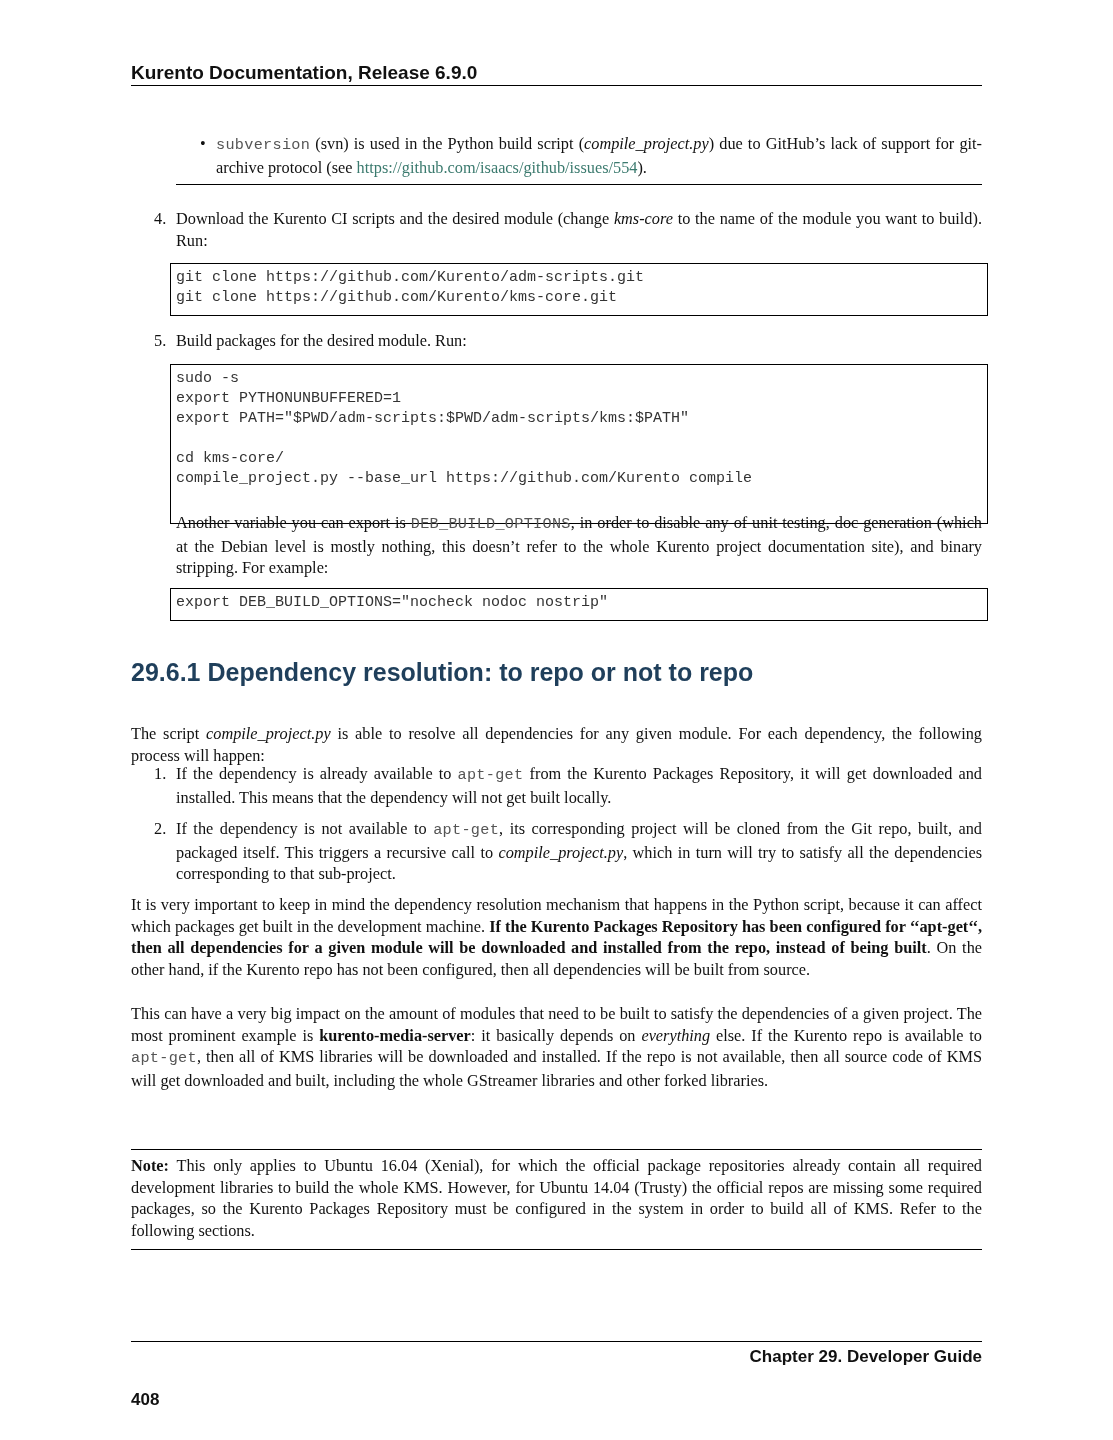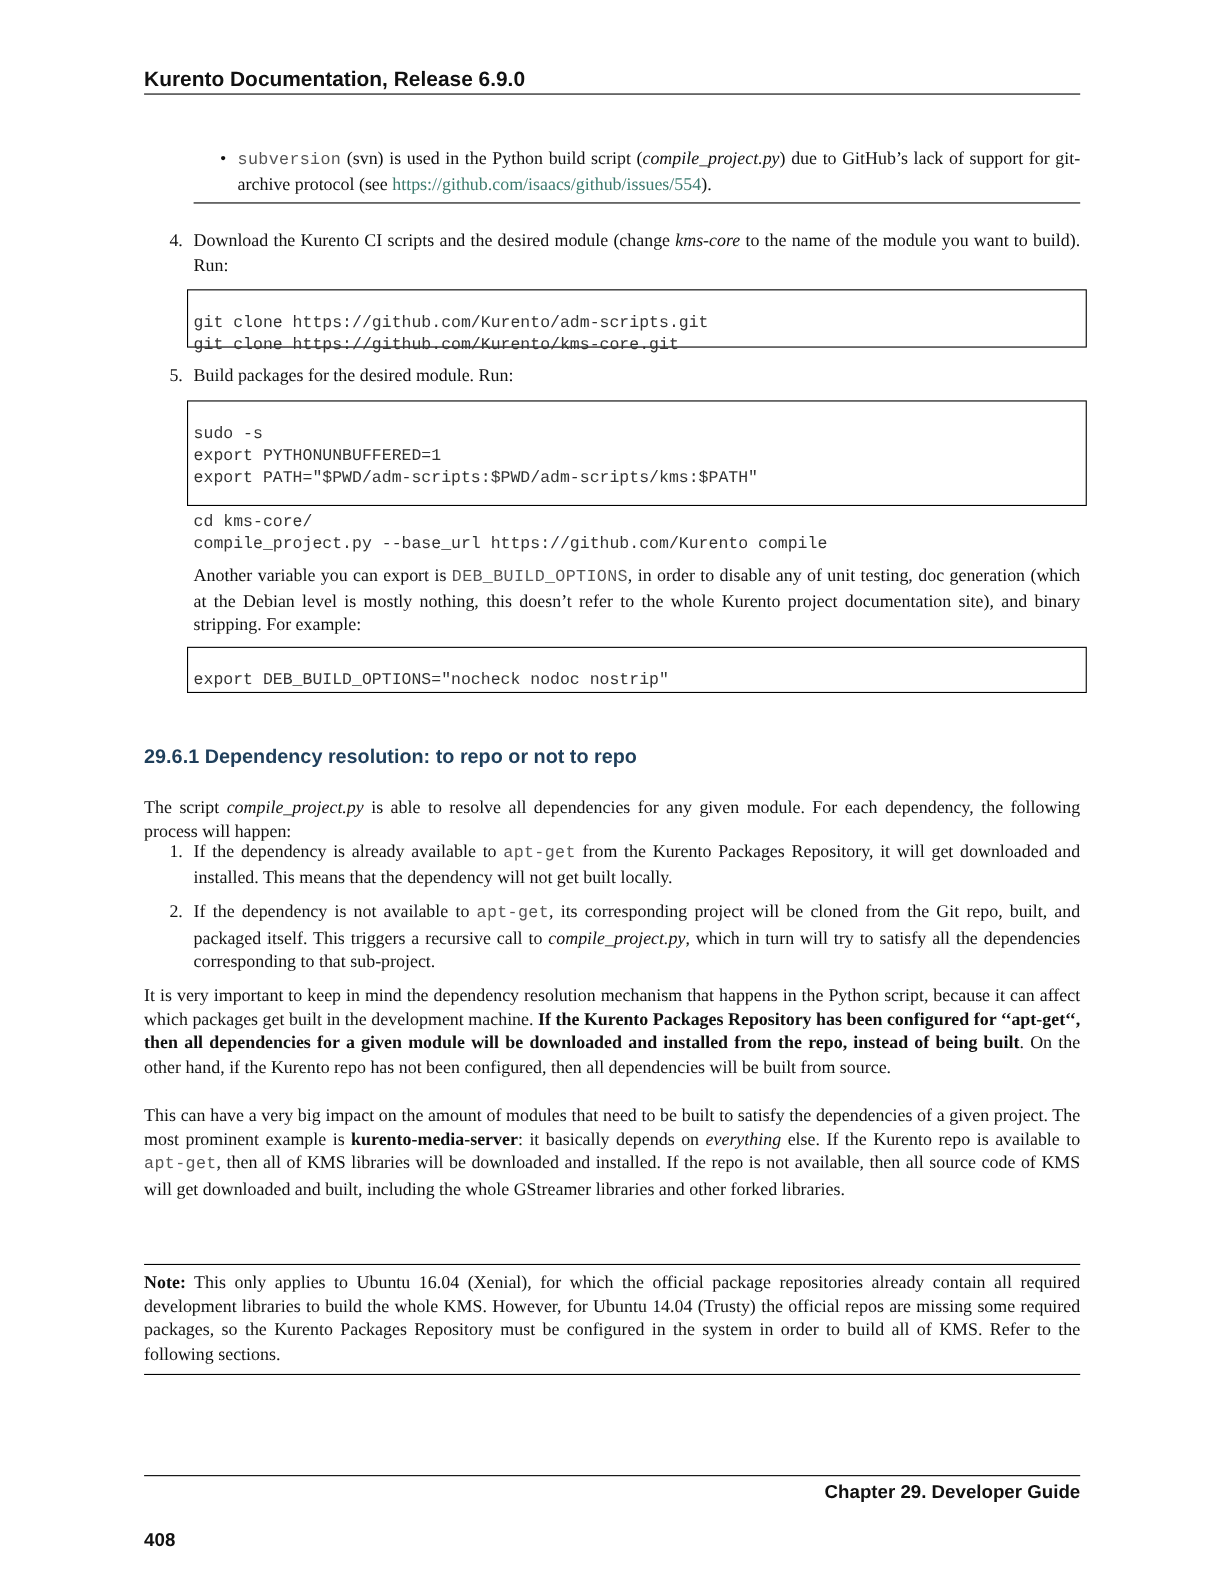--- a/index.html
+++ b/index.html
@@ -10,23 +10,23 @@
   .hdr-rule { left: 131px; top: 85px; width: 851px; height: 0; border-top: 1px solid #000; }
   .tt { font-family: "Liberation Mono", monospace; color: #555; font-size: 15.2px; letter-spacing: 0.3px; }
   a.link { color: #3b7a6e; text-decoration: none; }
   .just { text-align: justify; }
   .bullet-block { left: 200px; top: 133px; width: 782px; }
   .bullet-row { display: flex; }
   .bullet-dot { width: 16px; flex: none; }
   .rule { height: 0; border-top: 1px solid #000; }
   .ol-item { display: flex; }
   .ol-num { width: 22px; flex: none; text-align: left; }
-  .codebox { border: 1px solid #000; background: #fff; padding: 20px 5px; box-sizing: border-box;
+  .codebox { border: 1px solid #000; background: #fff; padding: 4px 5px; box-sizing: border-box;
              font-family: "Liberation Mono", monospace; font-size: 15px; line-height: 20px; color: #333; white-space: pre; }
-  .h2 { font-family: "Liberation Sans", sans-serif; font-weight: bold; font-size: 18px; color: #1f3f5b; margin-top: 16px; }
+  .h2 { font-family: "Liberation Sans", sans-serif; font-weight: bold; font-size: 25px; color: #1f3f5b; }
   .footer { font-family: "Liberation Sans", sans-serif; font-weight: bold; font-size: 17px; }
 </style>
 </head>
 <body>
 
 <div class="abs hdr">Kurento Documentation, Release 6.9.0</div>
 <div class="abs hdr-rule"></div>
 
 <div class="abs bullet-block">
   <div class="bullet-row">
@@ -48,21 +48,21 @@
 </div>
 <div class="abs codebox" style="left:170px; top:263px; width:818px; height:53px;">git clone https://github.com/Kurento/adm-scripts.git
 git clone https://github.com/Kurento/kms-core.git</div>
 
 <div class="abs" style="left:154px; top:330px; width:828px;">
   <div class="ol-item">
     <span class="ol-num">5.</span>
     <div>Build packages for the desired module. Run:</div>
   </div>
 </div>
-<div class="abs codebox" style="left:170px; top:364px; width:818px; height:96px;">sudo -s
+<div class="abs codebox" style="left:170px; top:364px; width:818px; height:160px;">sudo -s
 export PYTHONUNBUFFERED=1
 export PATH="$PWD/adm-scripts:$PWD/adm-scripts/kms:$PATH"
 
 cd kms-core/
 compile_project.py --base_url https://github.com/Kurento compile</div>
 
 <div class="abs just" style="left:176px; top:512px; width:806px;">
   <span>Another variable you can export is </span><span class="tt">DEB_BUILD_OPTIONS</span><span>, in order to disable any of unit testing, doc generation (which at the Debian level is mostly nothing, this doesn’t refer to the whole Kurento project documentation site), and binary stripping. For example:</span>
 </div>
 <div class="abs codebox" style="left:170px; top:588px; width:818px; height:33px;">export DEB_BUILD_OPTIONS="nocheck nodoc nostrip"</div>

